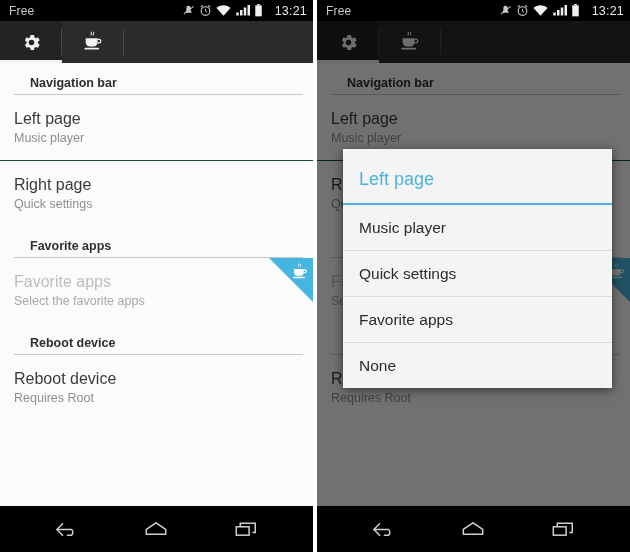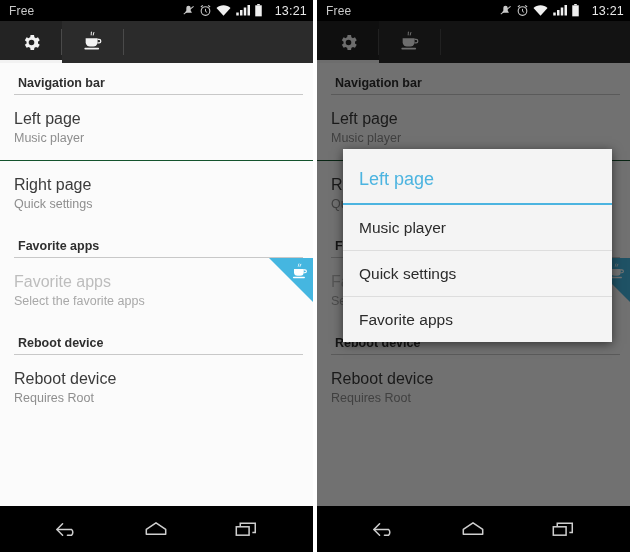--- a/index.html
+++ b/index.html
@@ -102,21 +102,21 @@
   .content {
     position: absolute;
     top: 63px;
     left: 0;
     right: 0;
     bottom: 46px;
     background: #fbfbfb;
     overflow: hidden;
   }
   .section-header {
-    padding: 13px 14px 4px 18px;
+    padding: 13px 14px 4px 30px;
     font-size: 12.5px;
     font-weight: bold;
     color: #2f2f2f;
   }
   .section-rule {
     height: 1px;
     background: #c8c8c8;
     margin: 0 10px 0 14px;
   }
   .pref {
@@ -451,20 +451,21 @@
 
     <div class="scrim"></div>
 
     <div class="dialog">
       <div class="dialog-title">Left page</div>
       <div class="dialog-title-rule"></div>
       <div class="dialog-body">
         <div class="dialog-item">Music player</div>
         <div class="dialog-item">Quick settings</div>
         <div class="dialog-item">Favorite apps</div>
+        <div class="dialog-item">None</div>
       </div>
     </div>
 
     <div class="navbar">
       <span class="navbtn">
         <svg width="30" height="22" viewBox="0 0 34 24">
           <path d="M12 6L5.5 12.5 12 19" fill="none" stroke="#cfcfcf" stroke-width="1.7" stroke-linecap="round" stroke-linejoin="round"></path>
           <path d="M5.8 12.5h16.4a4.6 4.6 0 0 1 0 6.6h-4.7" fill="none" stroke="#cfcfcf" stroke-width="1.7" stroke-linecap="round" stroke-linejoin="round"></path>
         </svg>
       </span>

